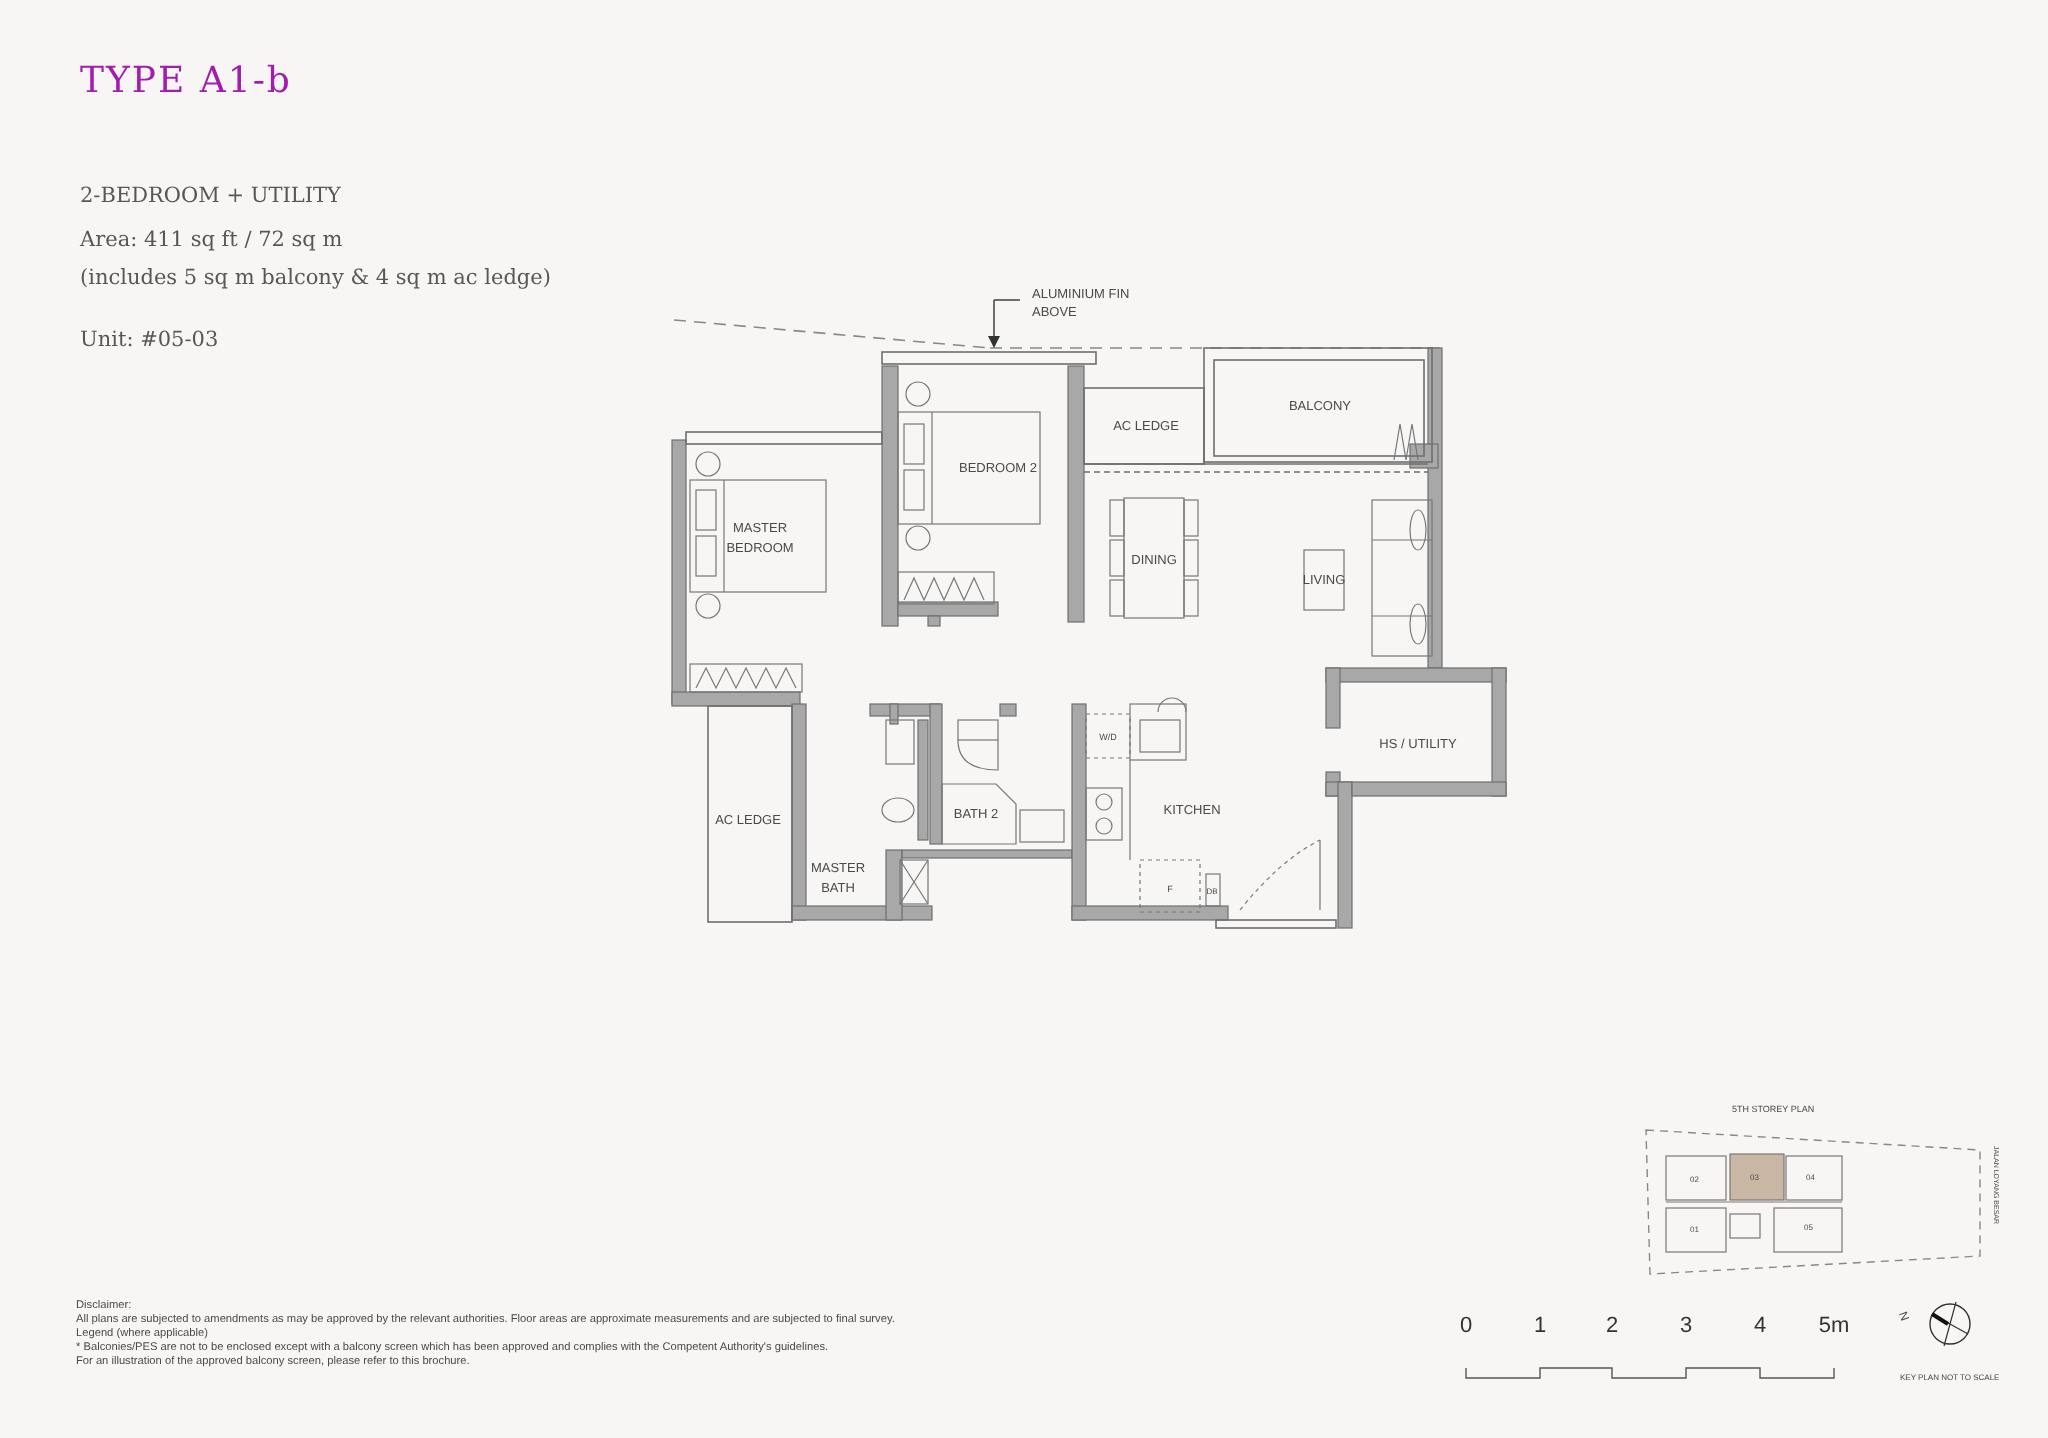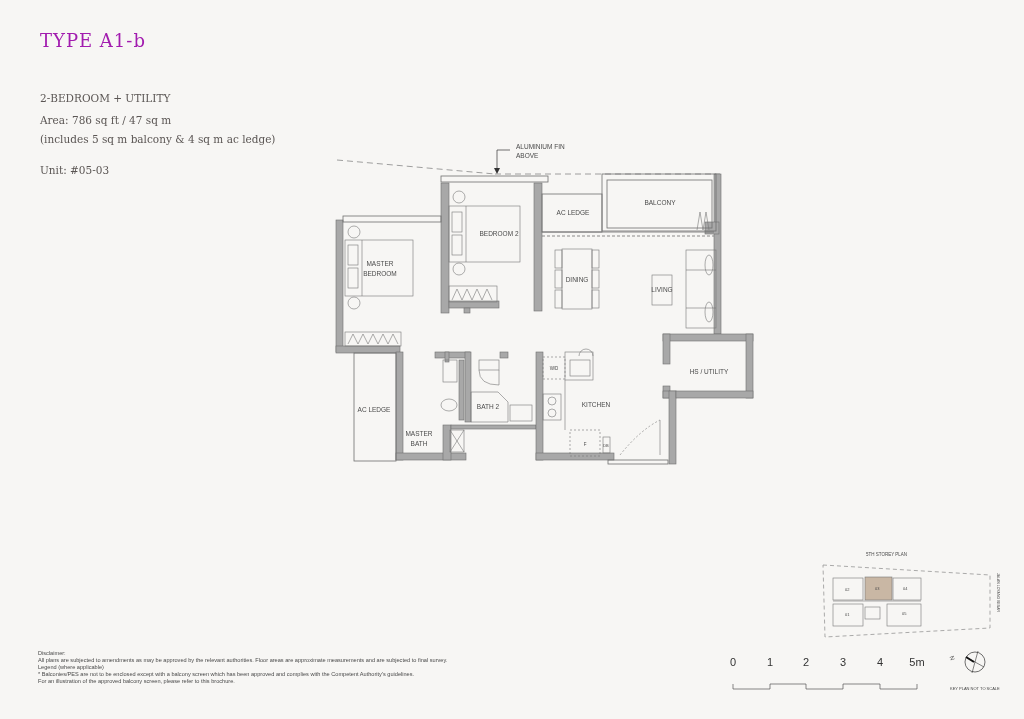--- a/index.html
+++ b/index.html
@@ -12,21 +12,21 @@
     .lbl{font-family:"Liberation Sans",sans-serif;font-size:6.5px;fill:#4a4a4a;}
     .disc{position:absolute;left:38px;top:650px;font-size:5.6px;line-height:7px;color:#4a4a4a;}
     .keyplan-note{position:absolute;left:950px;top:686px;font-size:4px;color:#444;}
   </style>
 </head>
 <body>
 
 <div class="title">TYPE  A1-b</div>
 <div class="subtitle">2-BEDROOM + UTILITY</div>
 <div class="area">
-  <div>Area: 786 sq ft / 47 sq m</div>
+  <div>Area: 411 sq ft / 72 sq m</div>
   <div>(includes 5 sq m balcony &amp; 4 sq m ac ledge)</div>
 </div>
 <div class="unit">Unit: #05-03</div>
 
 <svg class="plan" width="1024" height="719">
 
   <line x1="337" y1="160" x2="495" y2="174" stroke="#888" stroke-width="0.8" stroke-dasharray="6,4"></line>
   <line x1="495" y1="174" x2="720" y2="174" stroke="#888" stroke-width="0.8" stroke-dasharray="6,4"></line>
   <polyline points="497,150 497,172" fill="none" stroke="#333" stroke-width="0.7"></polyline>
   <polyline points="497,150 510,150" fill="none" stroke="#333" stroke-width="0.7"></polyline>

